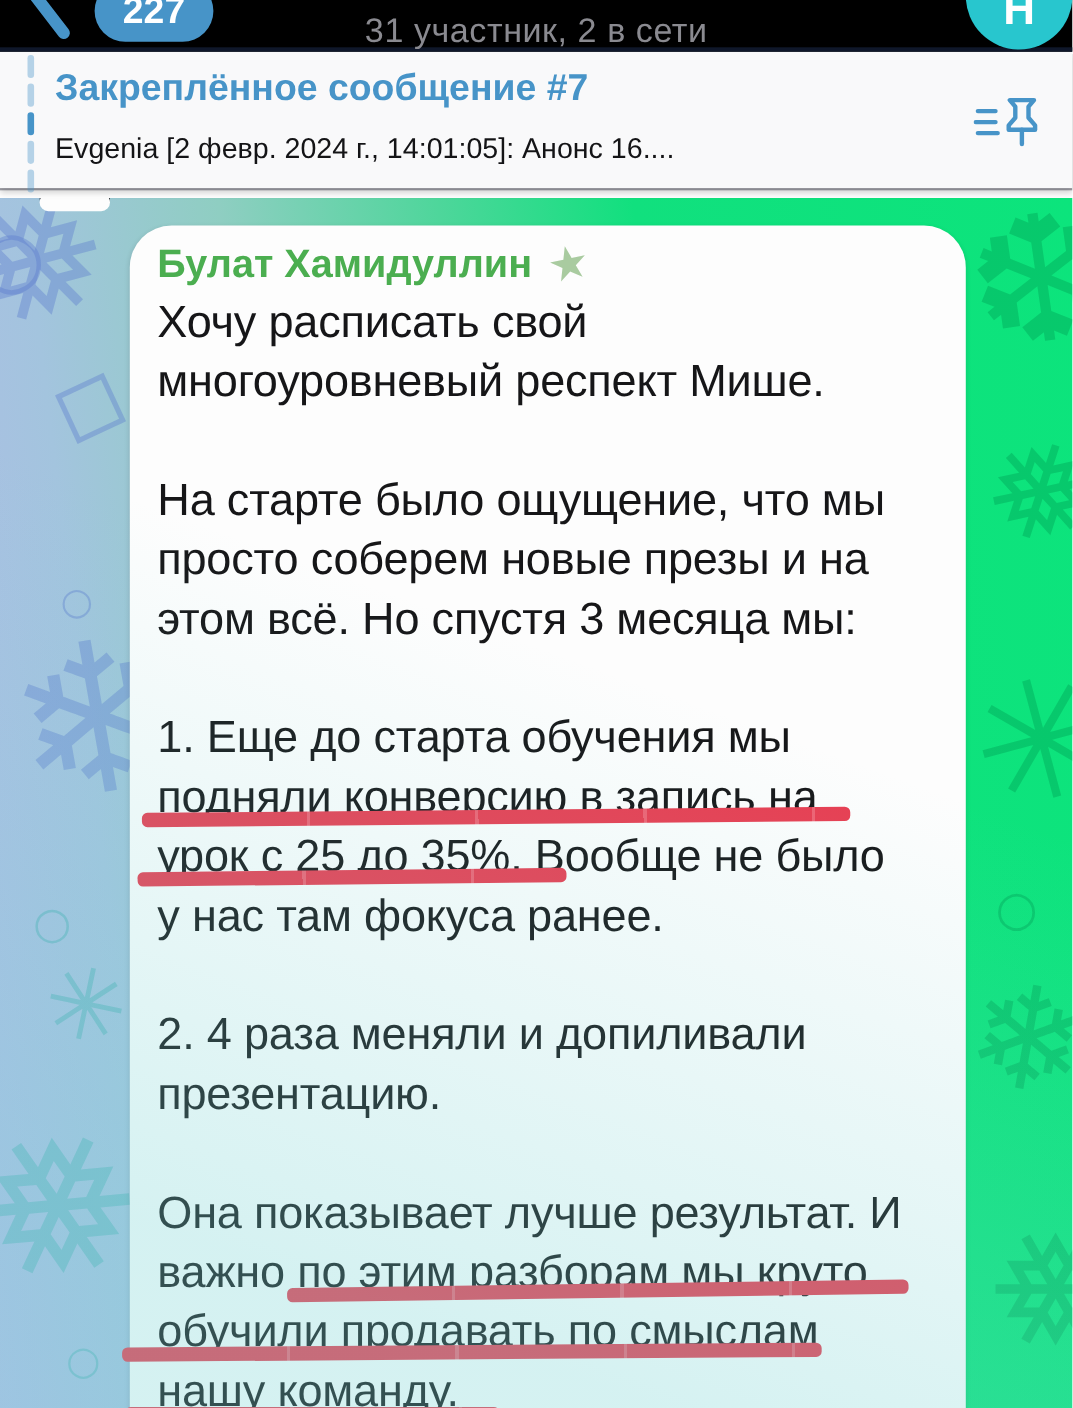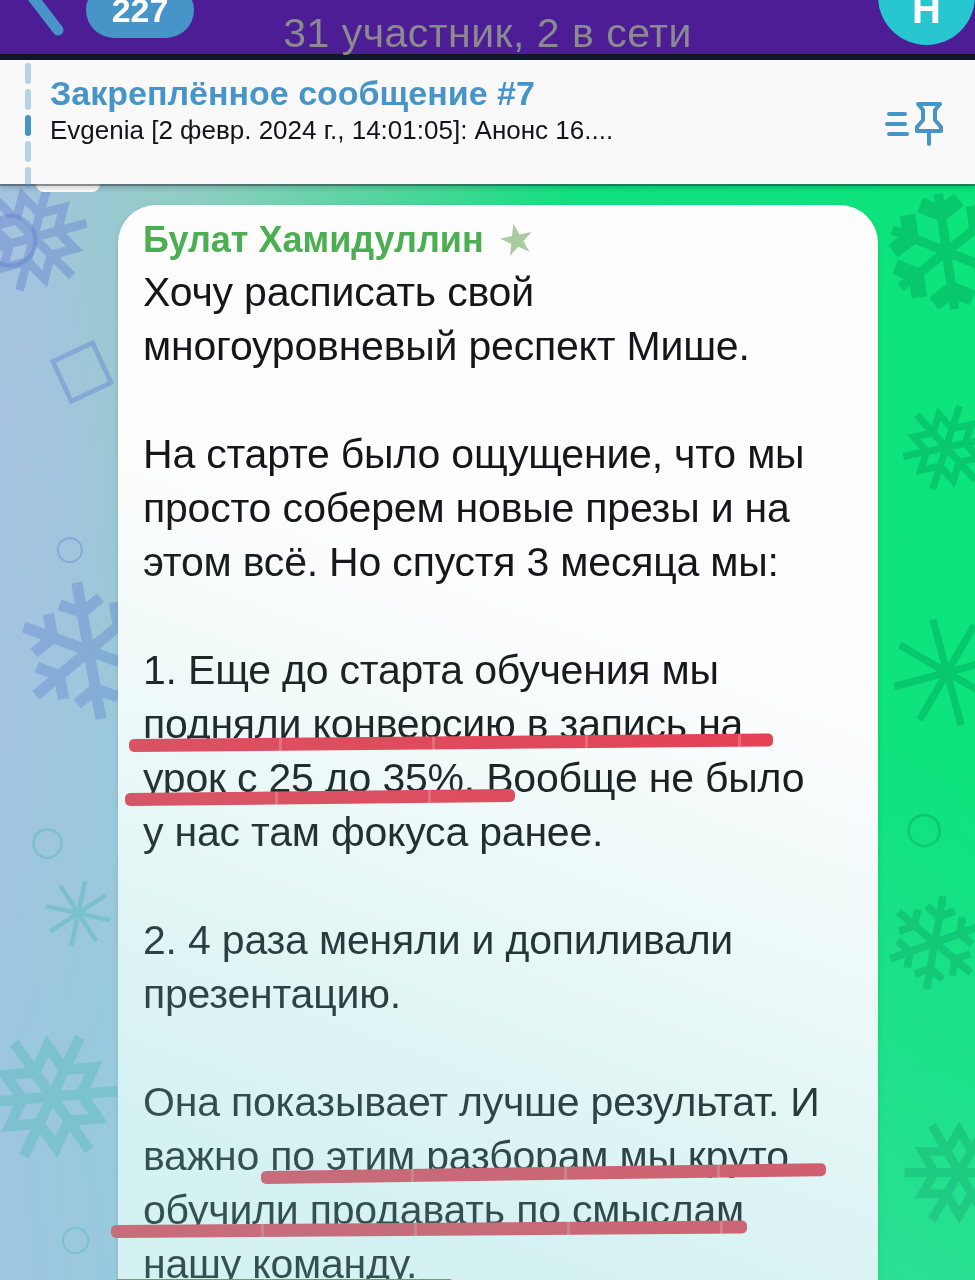--- a/index.html
+++ b/index.html
@@ -5,38 +5,38 @@
   * { margin:0; padding:0; box-sizing:border-box; }
   html,body { width:975px; height:1280px; overflow:hidden; }
   body {
     position:relative;
     font-family:"Liberation Sans","DejaVu Sans",sans-serif;
     background:#fff;
   }
 
   
   .topbar {
-    position:relative; height:60px;
-    background:#4c1d95;
-    border-bottom:6px solid #0f172a;
+    position:relative; height:47px;
+    background:#000000;
+    border-bottom:4px solid #0f172a;
     z-index:30;
   }
   .back-chevron { position:absolute; left:6px; top:-14px; }
   .count-badge {
     position:absolute; left:86px; top:-18px;
     min-width:108px; height:56px;
     background:var(--accent); border-radius:28px;
     color:#fff; font-size:34px; font-weight:bold;
     display:flex; align-items:flex-end; justify-content:center;
     padding-bottom:8px;
   }
   .subtitle {
     position:absolute; left:0; right:0; top:10px;
     text-align:center;
-    font-size:41px; color:#8a8a90; letter-spacing:.5px;
+    font-size:31px; color:#8a8a90; letter-spacing:.5px;
   }
   .avatar {
     position:absolute; left:878px; top:-52px;
     width:97px; height:97px; border-radius:50%;
     background:var(--avatar);
     color:#fff; font-size:40px; font-weight:bold;
     display:flex; align-items:center; justify-content:center;
     padding-top:26px;
   }
 
@@ -49,21 +49,21 @@
   }
   .pin-indicator { position:absolute; left:25px; top:3px; width:6px; }
   .pin-indicator .seg {
     width:6px; height:21px; border-radius:3px;
     background:var(--accent); opacity:.38; margin-bottom:5px;
   }
   .pin-indicator .seg.active { opacity:1; }
   .pin-texts { position:absolute; left:50px; top:14px; width:800px; }
   .pin-title {
     color:var(--accent); font-size:34px; font-weight:600;
-    margin-bottom:2px; white-space:nowrap;
+    margin-bottom:20px; white-space:nowrap;
   }
   .pin-preview {
     color:#141416; font-size:26px; white-space:nowrap;
   }
   .pin-list-btn { position:absolute; right:28px; top:40px; }
 
   
   .chat {
     position:absolute; left:0; top:180px; width:975px; height:1100px;
     background:linear-gradient(83deg,

